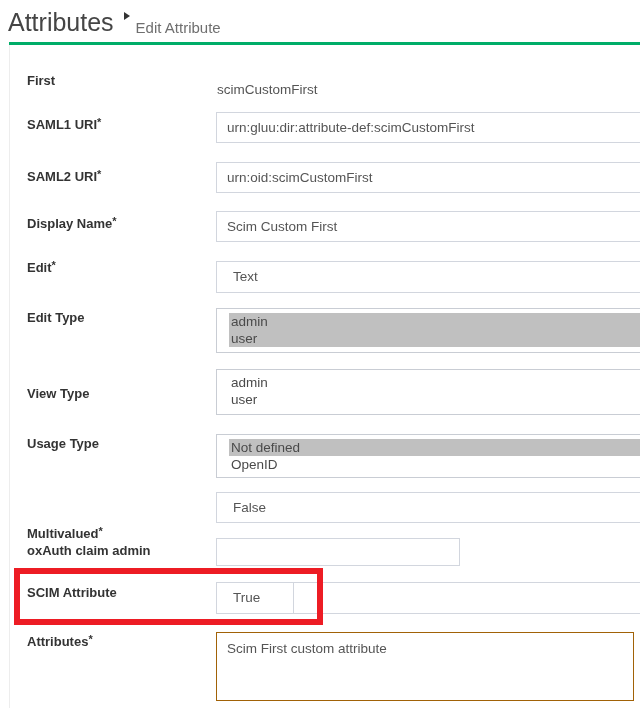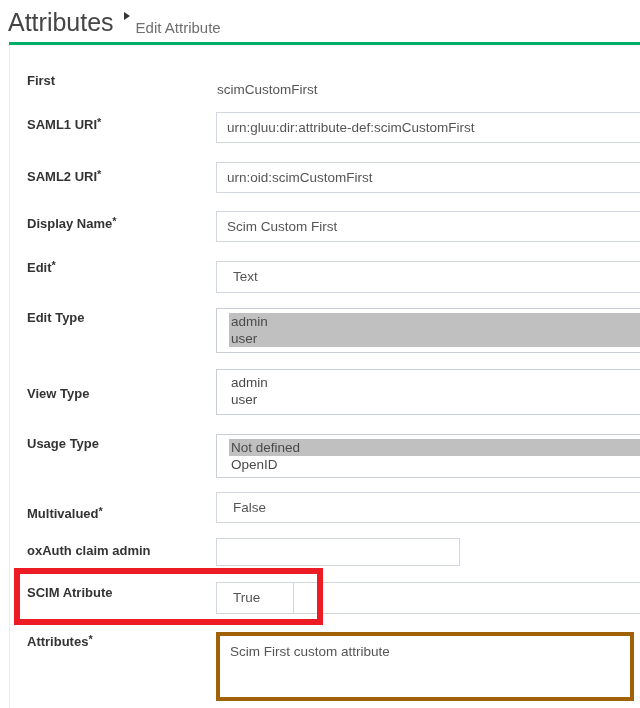--- a/index.html
+++ b/index.html
@@ -65,21 +65,21 @@
   }
   .opt {
     margin-left: 12px; padding-left: 2px;
     height: 17px; line-height: 17px;
     font-size: 13.5px; color: #4a4a4a;
     white-space: nowrap;
   }
   .opt.selected { background: #c0c0c0; }
   .tarea {
     position: absolute; left: 216px; top: 632px; width: 418px; height: 69px;
-    border: 4px solid #a16207; background: #fff;
+    border: 1px solid #a16207; background: #fff;
     font-size: 13.5px; color: #555; padding: 8px 10px;
   }
   
   .scim-box {
     position: absolute; left: 216px; top: 582px; width: 520px; height: 32px;
     border: 1px solid #d2d6de; background: #fff;
   }
   .scim-box .narrow {
     width: 77px; height: 100%;
     border-right: 1px solid #d2d6de;
@@ -130,27 +130,27 @@
     <div class="opt">admin</div>
     <div class="opt">user</div>
   </div>
 
   <div class="flabel" style="top:436px"><span>Usage Type</span></div>
   <div class="listbox" style="top:434px;height:44px">
     <div class="opt selected" style="background: rgb(192, 192, 192);">Not defined</div>
     <div class="opt">OpenID</div>
   </div>
 
-  <div class="flabel" style="top:506px"><span>Multivalued</span><span class="req">*</span></div>
+  <div class="flabel" style="top:526px"><span>Multivalued</span><span class="req">*</span></div>
   <div class="sel" style="top:492px;height:31px;line-height:29px">False</div>
 
   <div class="flabel" style="top:543px"><span>oxAuth claim admin</span></div>
   <input class="tinput" style="top: 538px; height: 28px; width: 244px;" value="">
 
-  <div class="flabel" style="top:585px"><span>SCIM Atribute</span></div>
+  <div class="flabel" style="top:585px"><span>SCIM Attribute</span></div>
   <div class="scim-box">
     <div class="narrow">True</div>
   </div>
   <div class="annotation" style="border-color: rgb(237, 28, 36);"></div>
 
   <div class="flabel" style="top:634px"><span>Attributes</span><span class="req">*</span></div>
   <div class="tarea">Scim First custom attribute</div>
 
 </div>
 

